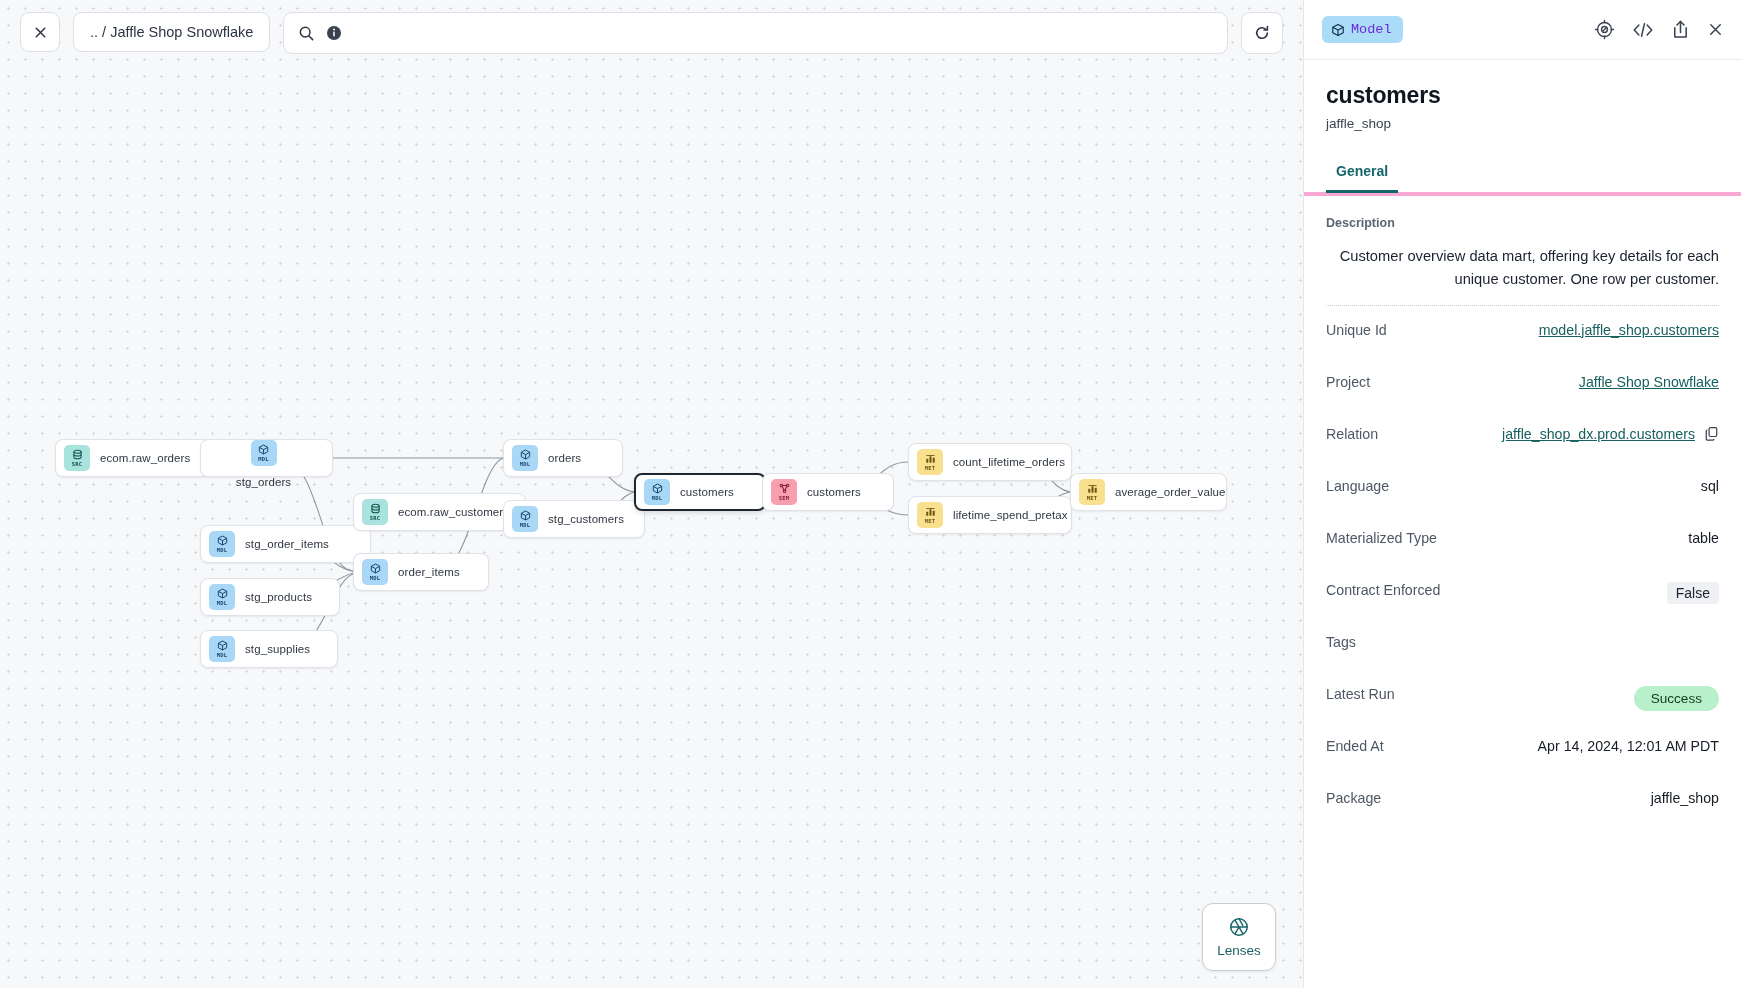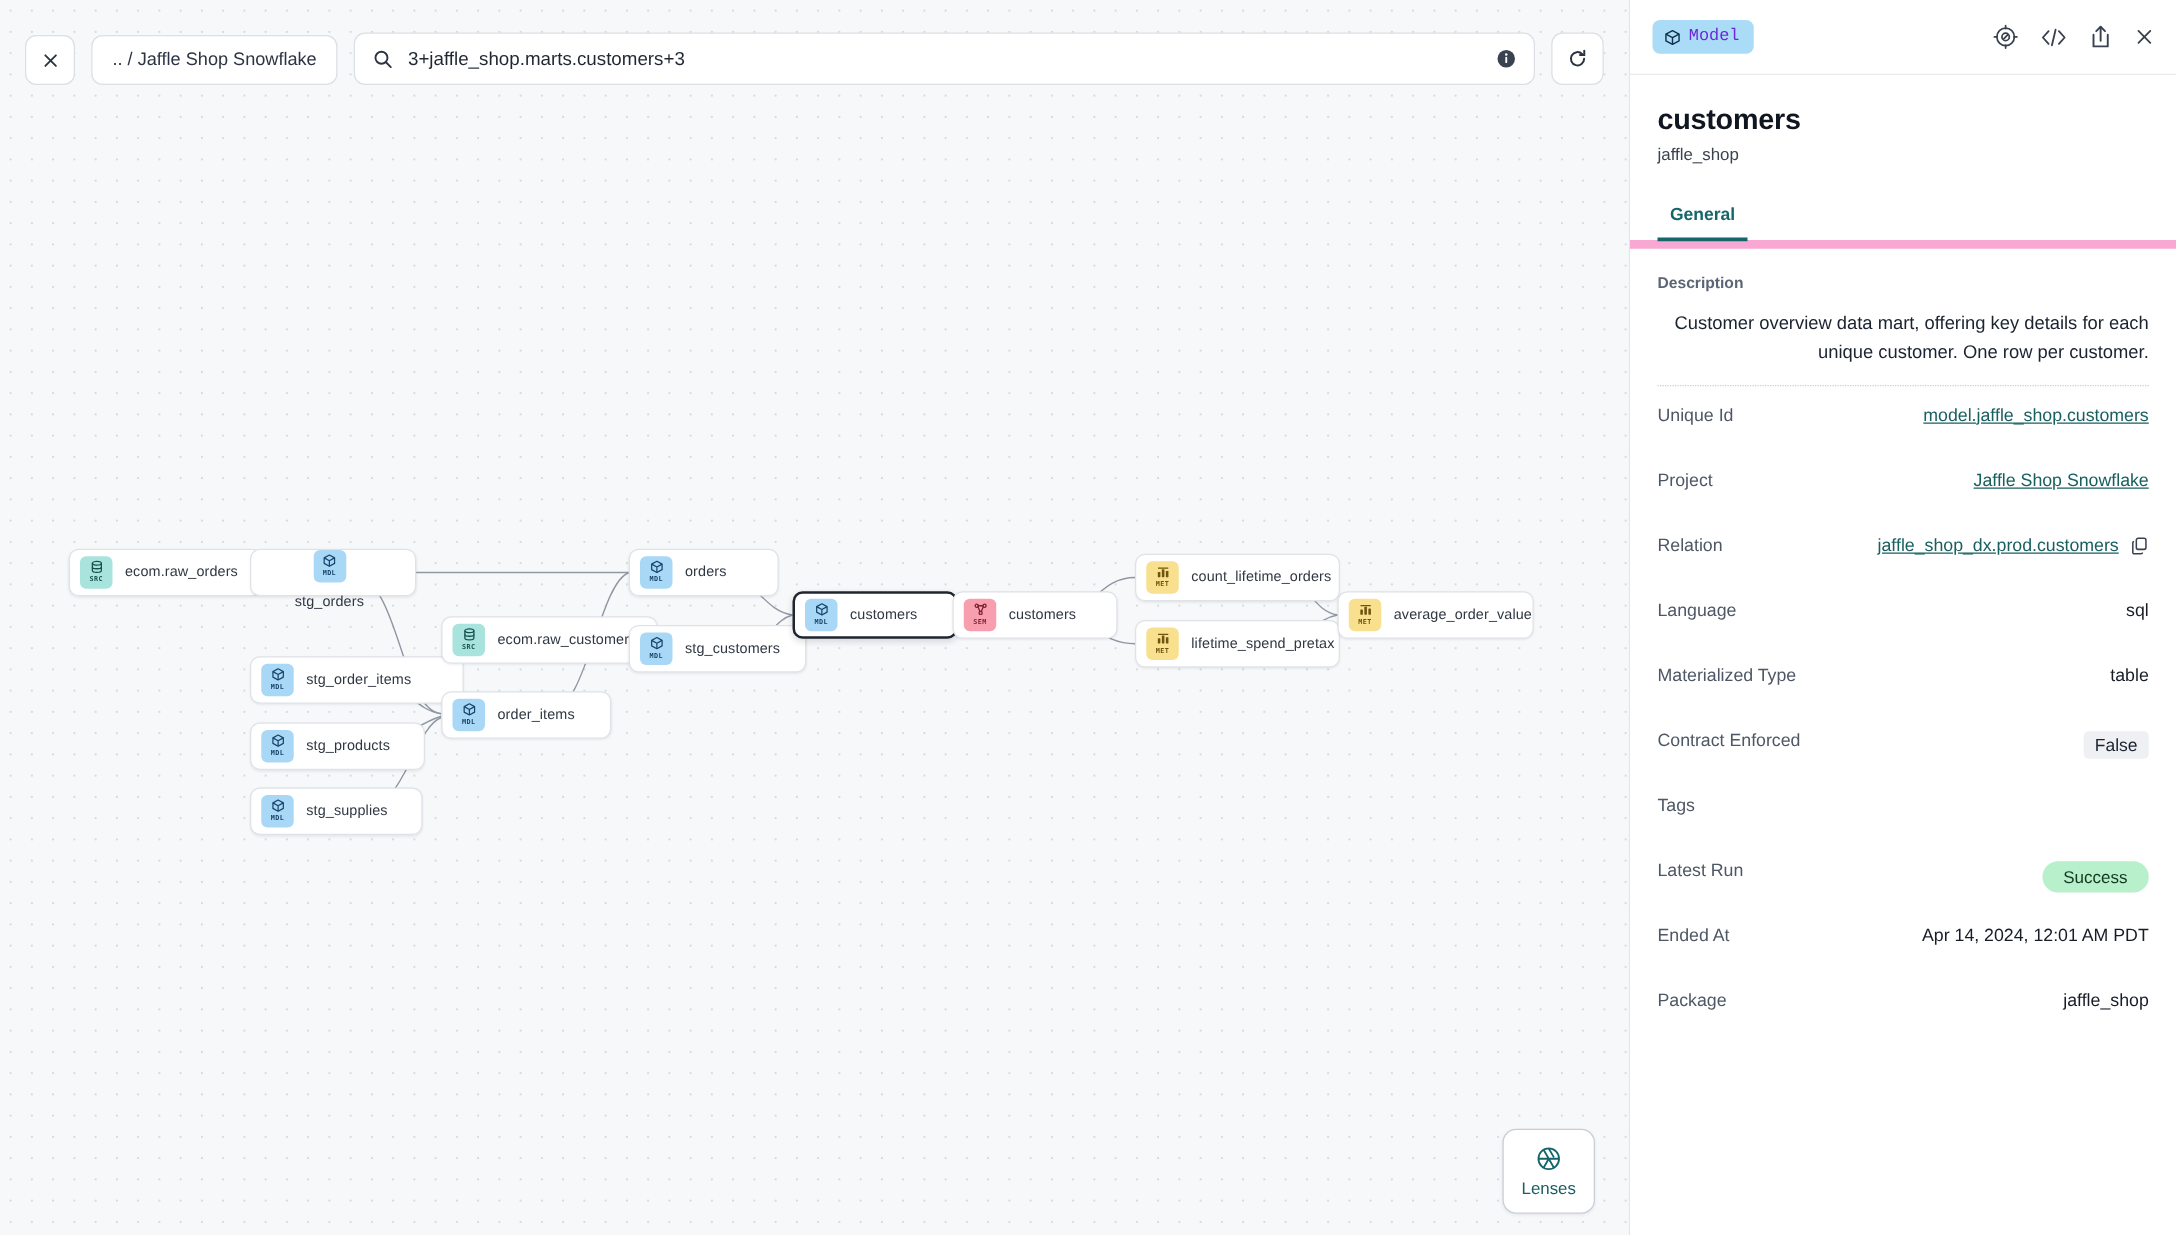--- a/index.html
+++ b/index.html
@@ -18,22 +18,22 @@
     background-color: #f7f8fa;
     background-image: radial-gradient(#d6dae0 1.1px, transparent 1.1px);
     background-size: 17px 17px;
     overflow: hidden;
   }
 
   
   .topbar {
     position: absolute; left: 0; top: 0;
     width: 1303px; height: 68px;
-    display: flex; align-items: flex-end; gap: 13px;
-    padding: 0 20px;
+    display: flex; align-items: flex-start; gap: 13px;
+    padding: 12px 20px;
   }
   .tb-btn {
     background: #ffffff;
     border: 1px solid #dcdfe4;
     border-radius: 9px;
     height: 40px;
     display: flex; align-items: center; justify-content: center;
     color: #2c3444;
   }
   .tb-close { width: 40px; }
@@ -132,21 +132,21 @@
     display: flex; align-items: center; gap: 6px;
     font-size: 13.5px;
     font-family: Liberation Mono, monospace;
   }
   .head-icons { margin-left: auto; display: flex; align-items: center; gap: 17px; color: #39414f; }
 
   .panel-title { padding: 22px 22px 0 22px; }
   .panel-title h1 { font-size: 23px; color: #10161f; font-weight: bold; letter-spacing: -.2px; }
   .panel-title .sub { font-size: 13.5px; color: #3b434f; margin-top: 7px; }
 
-  .tabs { margin-top: 26px; padding: 0 22px; border-bottom: 7px solid #f9a8d4; display: flex; }
+  .tabs { margin-top: 26px; padding: 0 22px; border-bottom: 4px solid #f9a8d4; display: flex; }
   .tab {
     font-size: 14px; color: #15666b; font-weight: bold;
     padding: 6px 10px 11px 10px;
     border-bottom: 3px solid #15666b;
     margin-bottom: -1px;
   }
 
   .section { padding: 20px 22px 0 22px; }
   .sec-label { font-size: 12.5px; color: #5b6575; font-weight: bold; }
   .desc { font-size: 14.7px; color: #1b2330; line-height: 1.55; margin-top: 15px; text-align: right; }
@@ -186,21 +186,20 @@
         <span>.. / Jaffle Shop Snowflake</span>
       </div>
 
       <div class="tb-search">
         <span class="icon">
           <svg width="17" height="17" viewBox="0 0 18 18" fill="none" stroke="#2c3444" stroke-width="1.6" stroke-linecap="round">
             <circle cx="7.6" cy="7.6" r="5.1"></circle>
               <path d="M11.4 11.4 L15.5 15.5"></path>
           </svg>
         </span>
-        <input type="text" value="3+jaffle_shop.marts.customers+3" placeholder="Search lineage" style="">
         <span class="icon">
           <svg width="16" height="16" viewBox="0 0 16 16">
             <circle cx="8" cy="8" r="7" fill="#3a4250"></circle>
             <circle cx="8" cy="4.6" r="1" fill="#fff"></circle>
             <rect x="7.25" y="6.4" width="1.5" height="5" rx=".7" fill="#fff"></rect>
           </svg>
         </span>
       </div>
 
       <div class="tb-btn tb-refresh">

